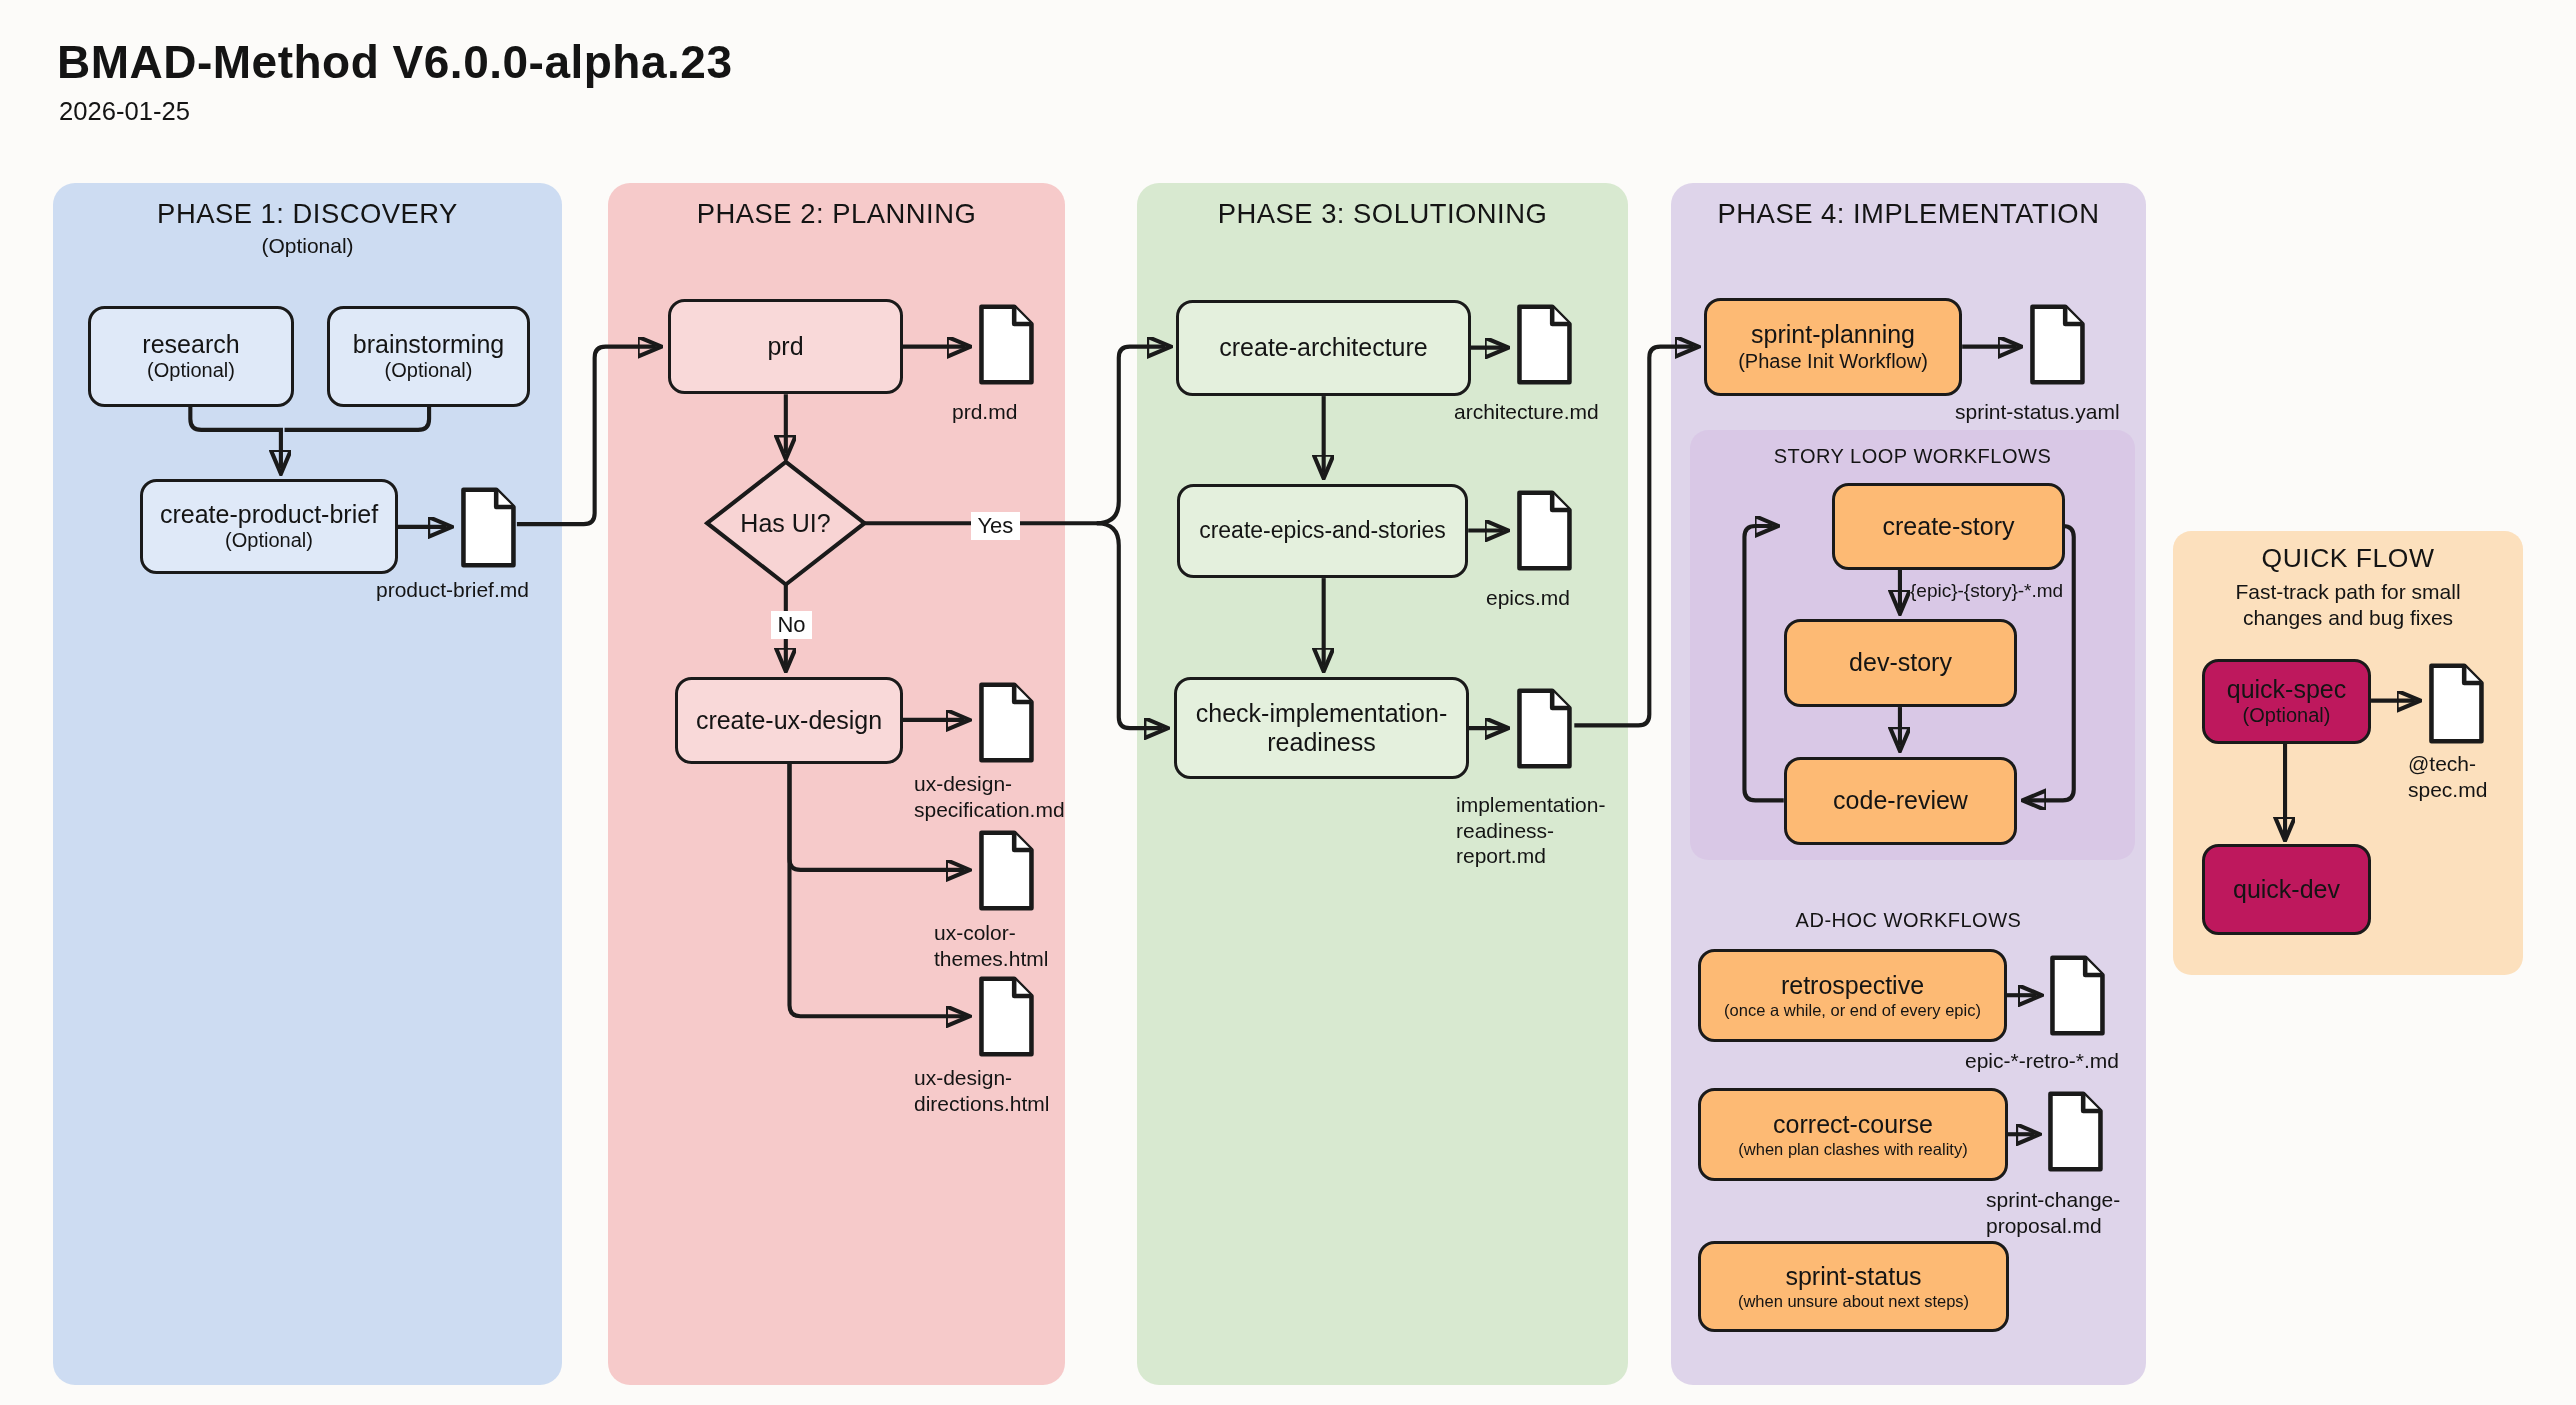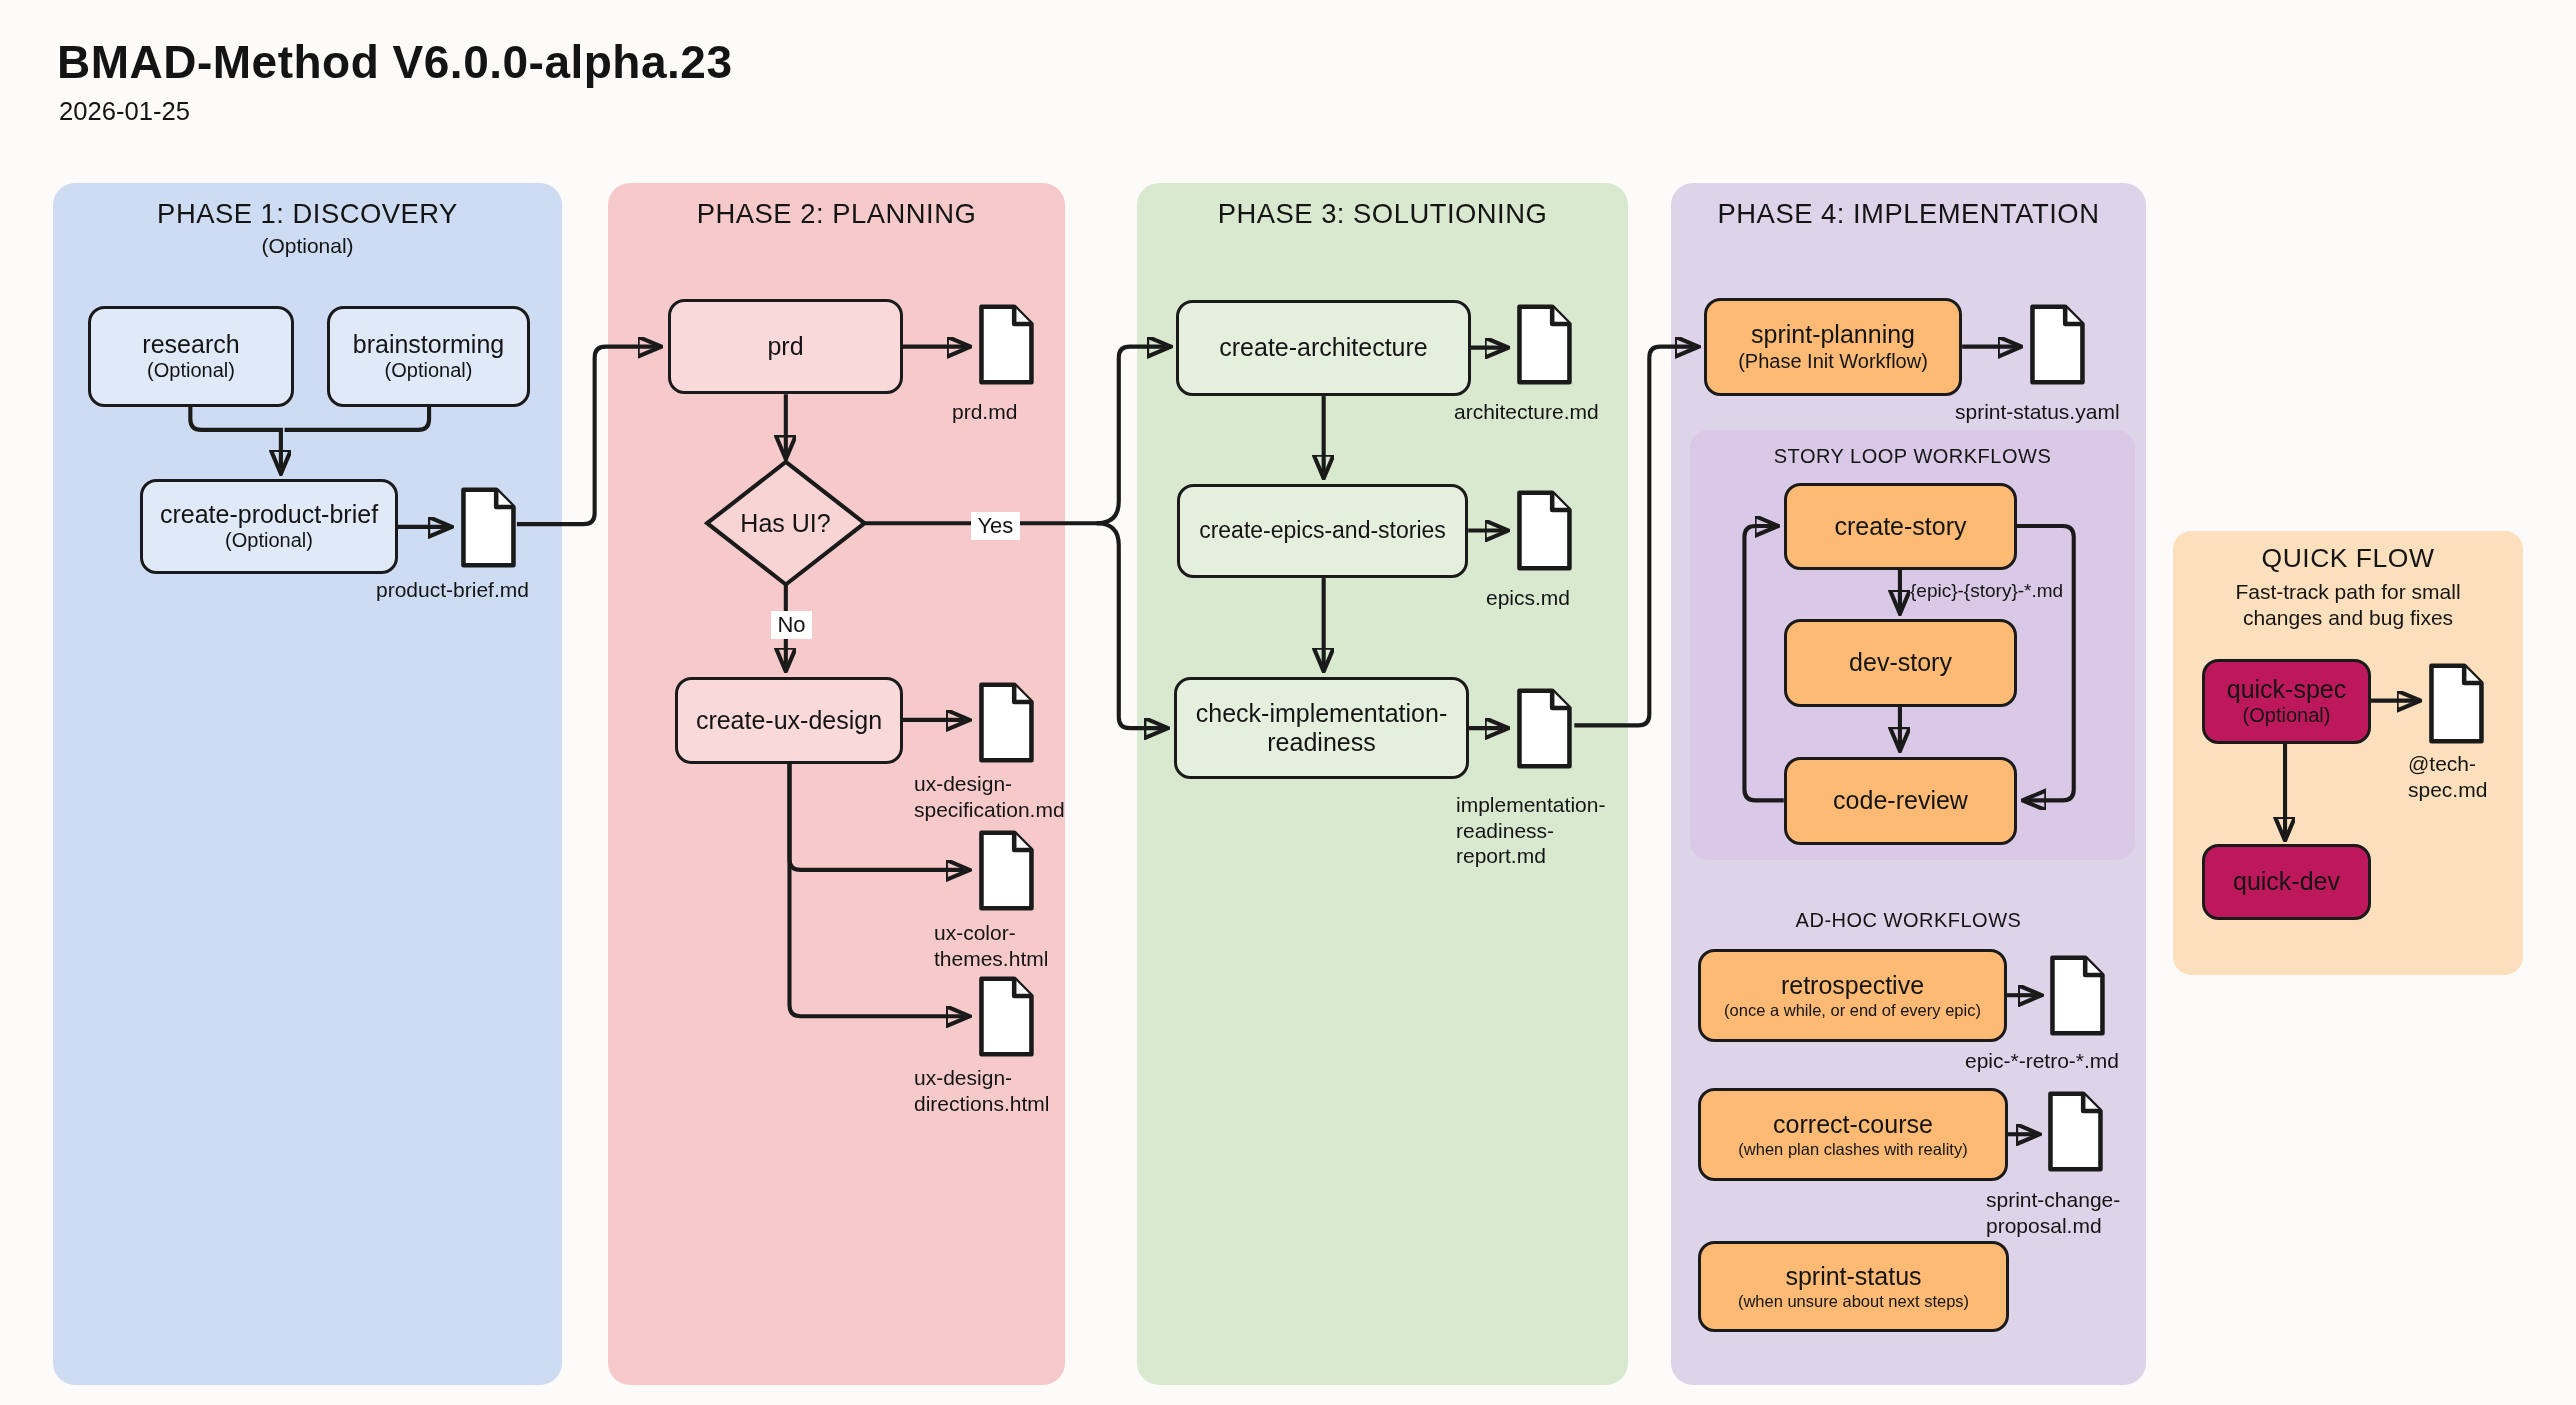--- a/index.html
+++ b/index.html
@@ -195,21 +195,21 @@
   <div class="node npurple" style="left:1704px;top:298px;width:258px;height:98px">
     <div class="nl">sprint-planning</div>
     <div class="ns">(Phase Init Workflow)</div>
   </div>
   <svg class="doc" style="left:2027px;top:302px" viewBox="0 0 66 92" width="60" height="84">
       <use href="#docsym"></use>
     </svg>
   <div class="flabel" style="left:1955px;top:399px;width:201px">sprint-status.yaml</div>
 
   <div class="sechead" style="left:1690px;top:445px;width:445px">STORY LOOP WORKFLOWS</div>
-  <div class="node npurple" style="left:1784px;top:483px;width:233px;height:87px">
+  <div class="node npurple" style="left:1832px;top:483px;width:233px;height:87px">
     <div class="nl">create-story</div>
   </div>
   <div class="edgelabel" style="left:1910px;top:580px;width:183px">{epic}-{story}-*.md</div>
   <div class="node npurple" style="left:1784px;top:619px;width:233px;height:88px">
     <div class="nl">dev-story</div>
   </div>
   <div class="node npurple" style="left:1784px;top:757px;width:233px;height:88px">
     <div class="nl">code-review</div>
   </div>
 
@@ -240,18 +240,18 @@
   <div class="sechead" style="left:2173px;top:543px;width:350px;font-size:26.5px">QUICK FLOW</div>
   <div class="psub" style="left:2206px;top:579px;width:284px;font-size:21px;line-height:1.25">Fast-track path for small changes and bug fixes</div>
   <div class="node nquick" style="left:2202px;top:659px;width:169px;height:85px">
     <div class="nl">quick-spec</div>
     <div class="ns">(Optional)</div>
   </div>
   <svg class="doc" style="left:2426px;top:661px" viewBox="0 0 66 92" width="60" height="84">
       <use href="#docsym"></use>
     </svg>
   <div class="flabel" style="left:2408px;top:751px;width:101px">@tech-spec.md</div>
-  <div class="node nquick" style="left:2202px;top:844px;width:169px;height:76px">
+  <div class="node nquick" style="left:2202px;top:844px;width:169px;height:91px">
     <div class="nl">quick-dev</div>
   </div>
 
 </div>
 
 
 </body></html>

